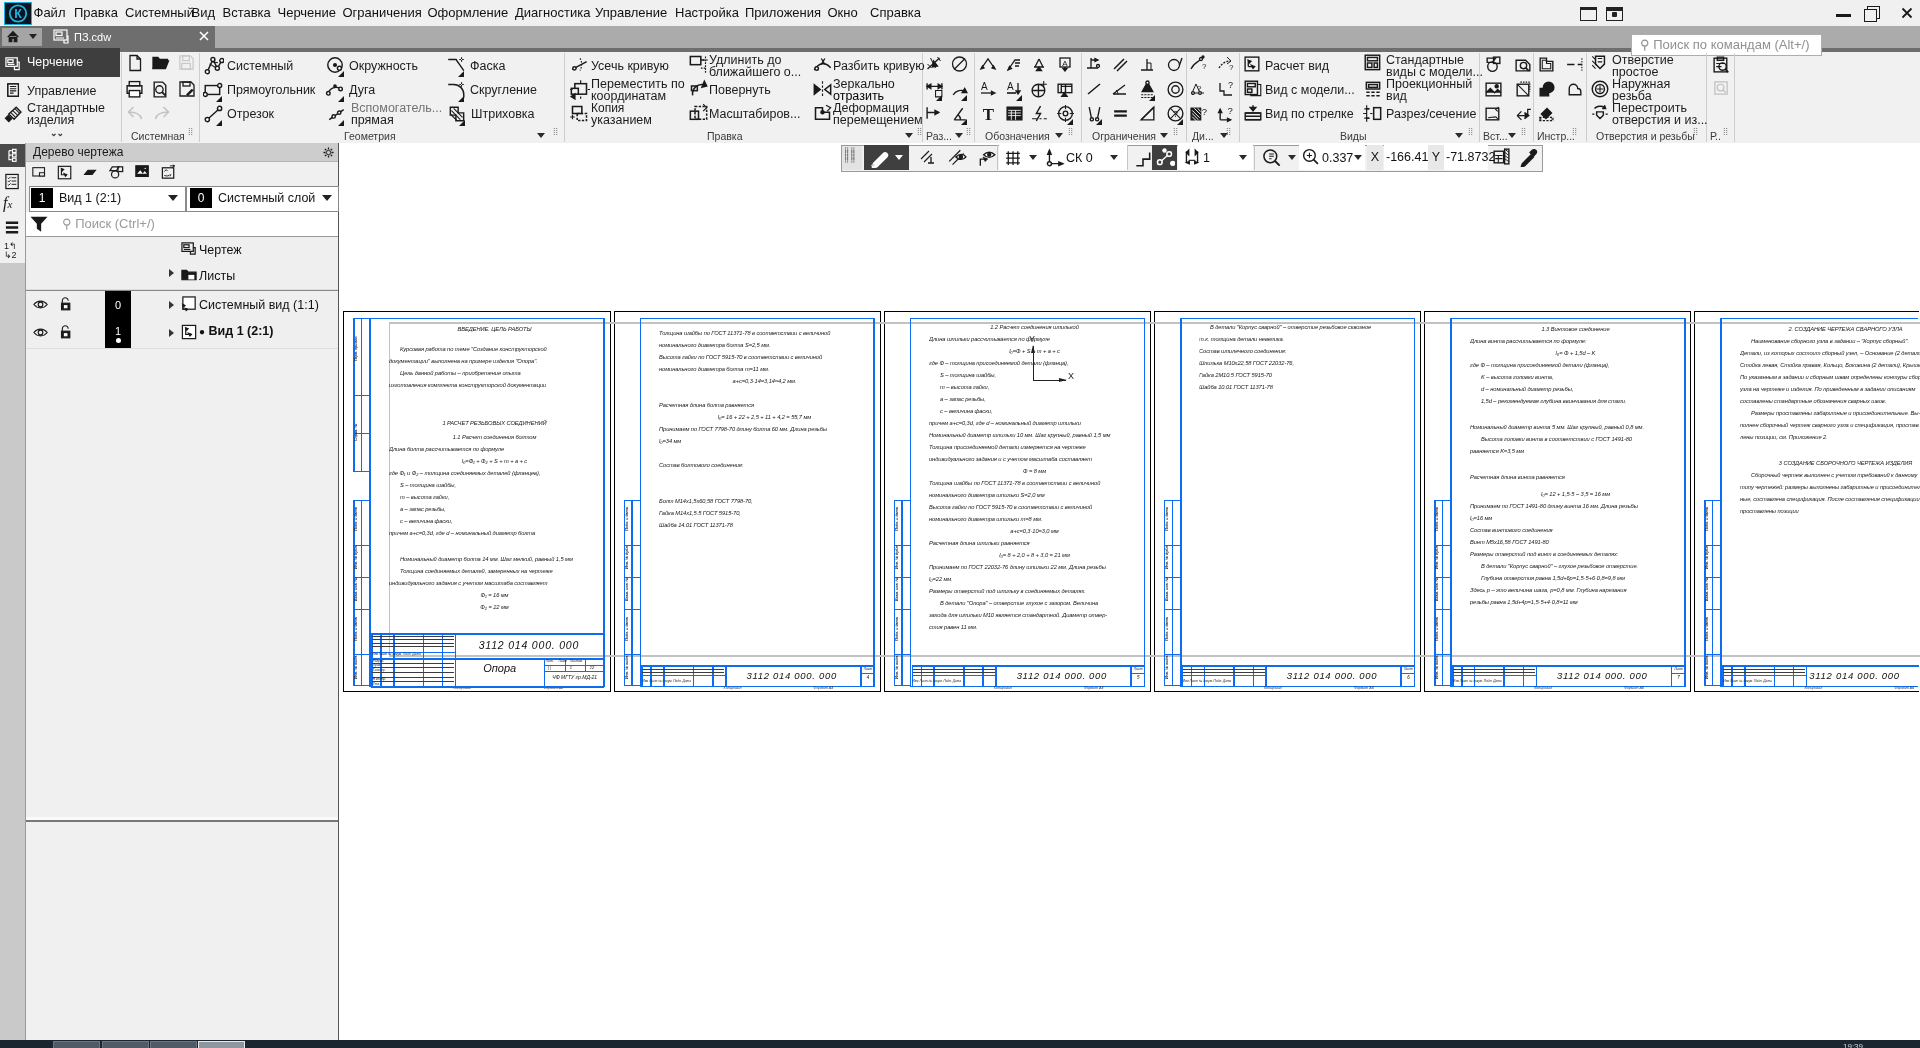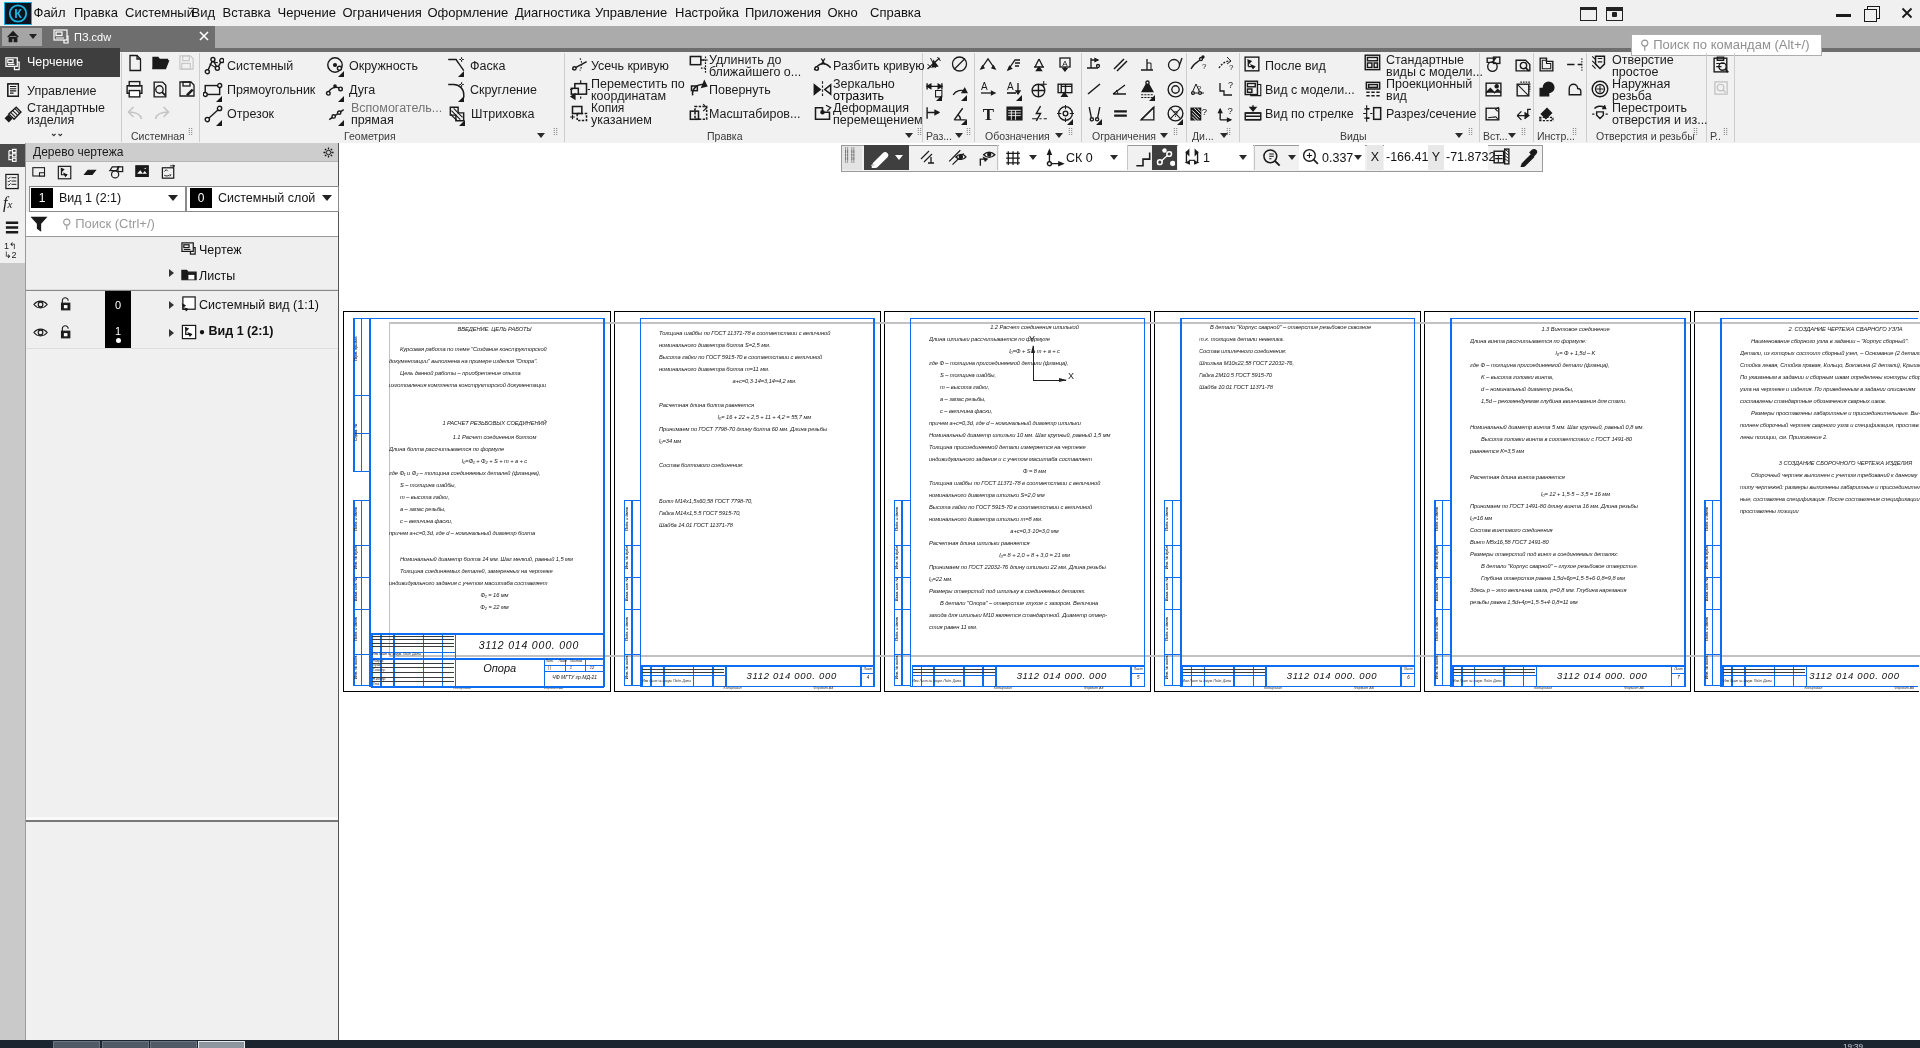--- a/index.html
+++ b/index.html
@@ -601,21 +601,21 @@
       <text x="10" y="9" font-size="9" fill="#1a1a1a" stroke="none">?</text>
     </svg>
   </div>
 <div class="a ic" style="left: 1243px; top: 55px; width: 19px; height: 19px;">
     <svg width="19" height="19" viewBox="0 0 18 18" fill="none" stroke="#1a1a1a" stroke-width="1.3">
       <rect x="2" y="2" width="13" height="13"></rect>
       <path d="M5 5 v6 M5 11 h6"></path>
       <path d="M11 11 l-3 -1.2 l1.5 2.8 z M5 5 l1 2.5 l1.5 -1.5 z" fill="#1a1a1a"></path>
     </svg>
   </div>
-<div class="a" style="left: 1265px; top: 59px; height: 13px; font-size: 12.5px; color: rgb(28, 28, 28); white-space: nowrap;">После вид</div>
+<div class="a" style="left: 1265px; top: 59px; height: 13px; font-size: 12.5px; color: rgb(28, 28, 28); white-space: nowrap;">Расчет вид</div>
 <div class="a ic" style="left: 1243px; top: 79px; width: 20px; height: 20px;">
     <svg width="20" height="20" viewBox="0 0 18 18" fill="none" stroke="#1a1a1a" stroke-width="1.3">
       <rect x="2" y="2" width="11" height="12"></rect>
       <rect x="4" y="4" width="7" height="3"></rect>
       <rect x="4" y="9" width="4" height="3"></rect>
       <path d="M13 5 h3 v10 h-9 v-2" stroke-width="1"></path>
     </svg>
   </div>
 <div class="a" style="left: 1265px; top: 83px; height: 13px; font-size: 12.5px; color: rgb(28, 28, 28); white-space: nowrap;">Вид с модели...</div>
 <div class="a ic" style="left: 1243px; top: 103px; width: 20px; height: 20px;">

